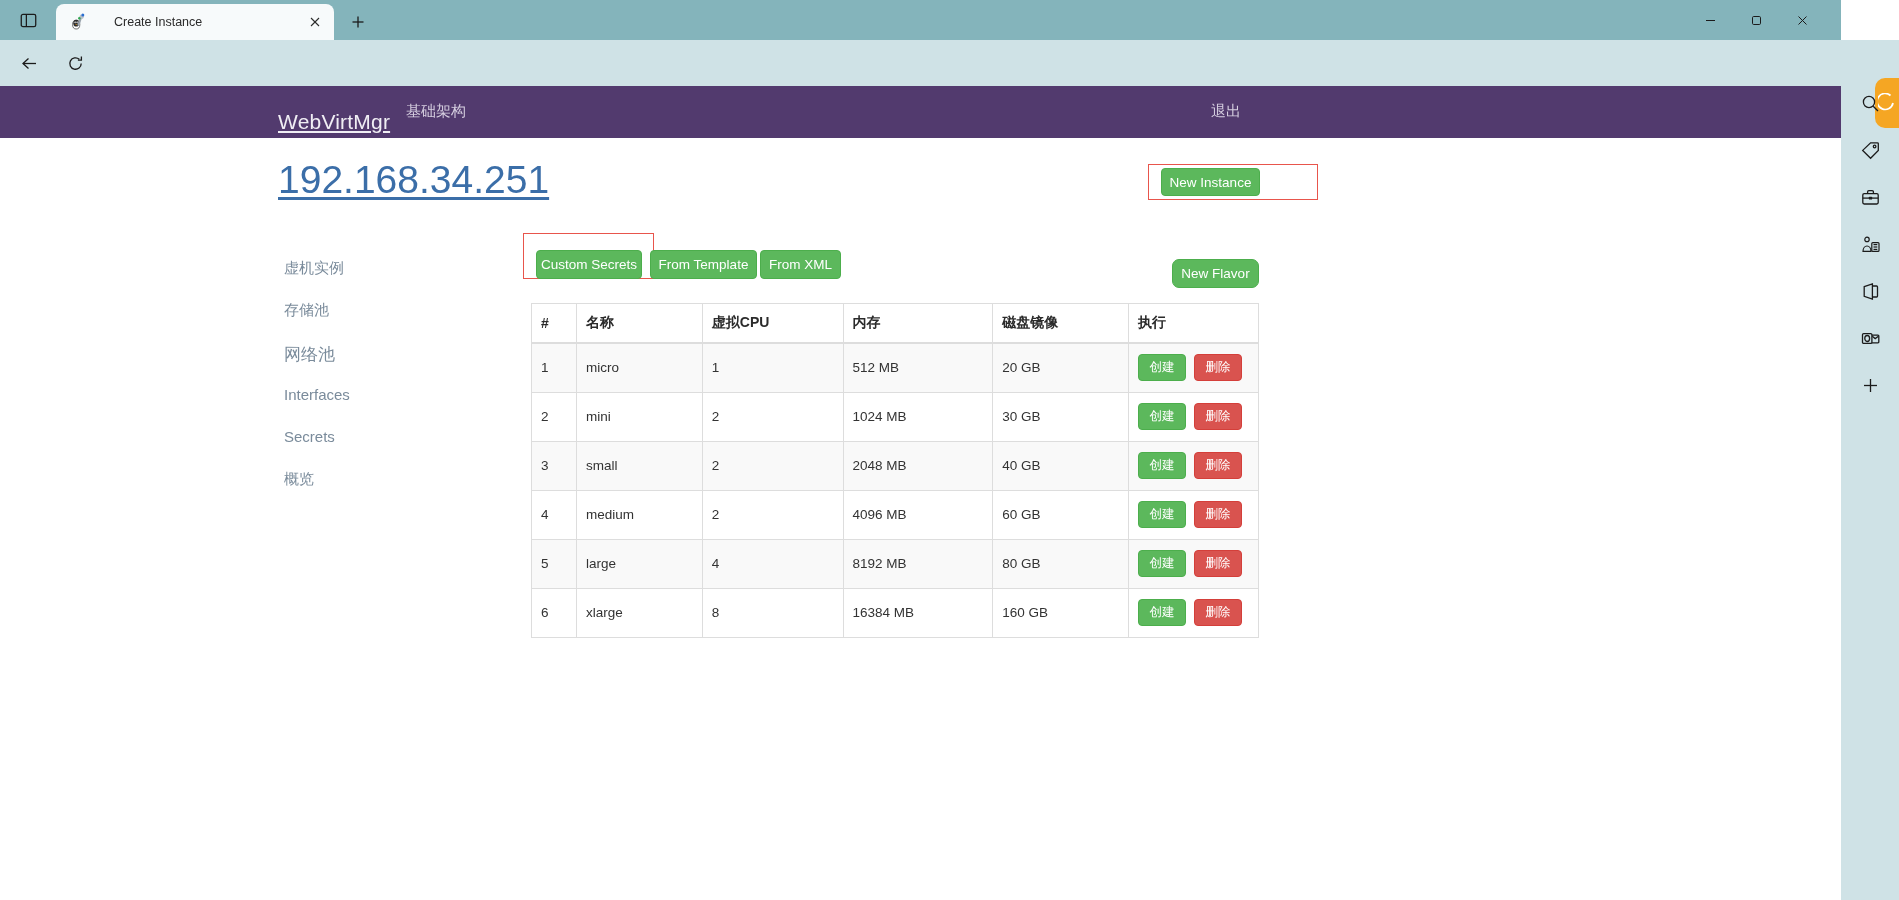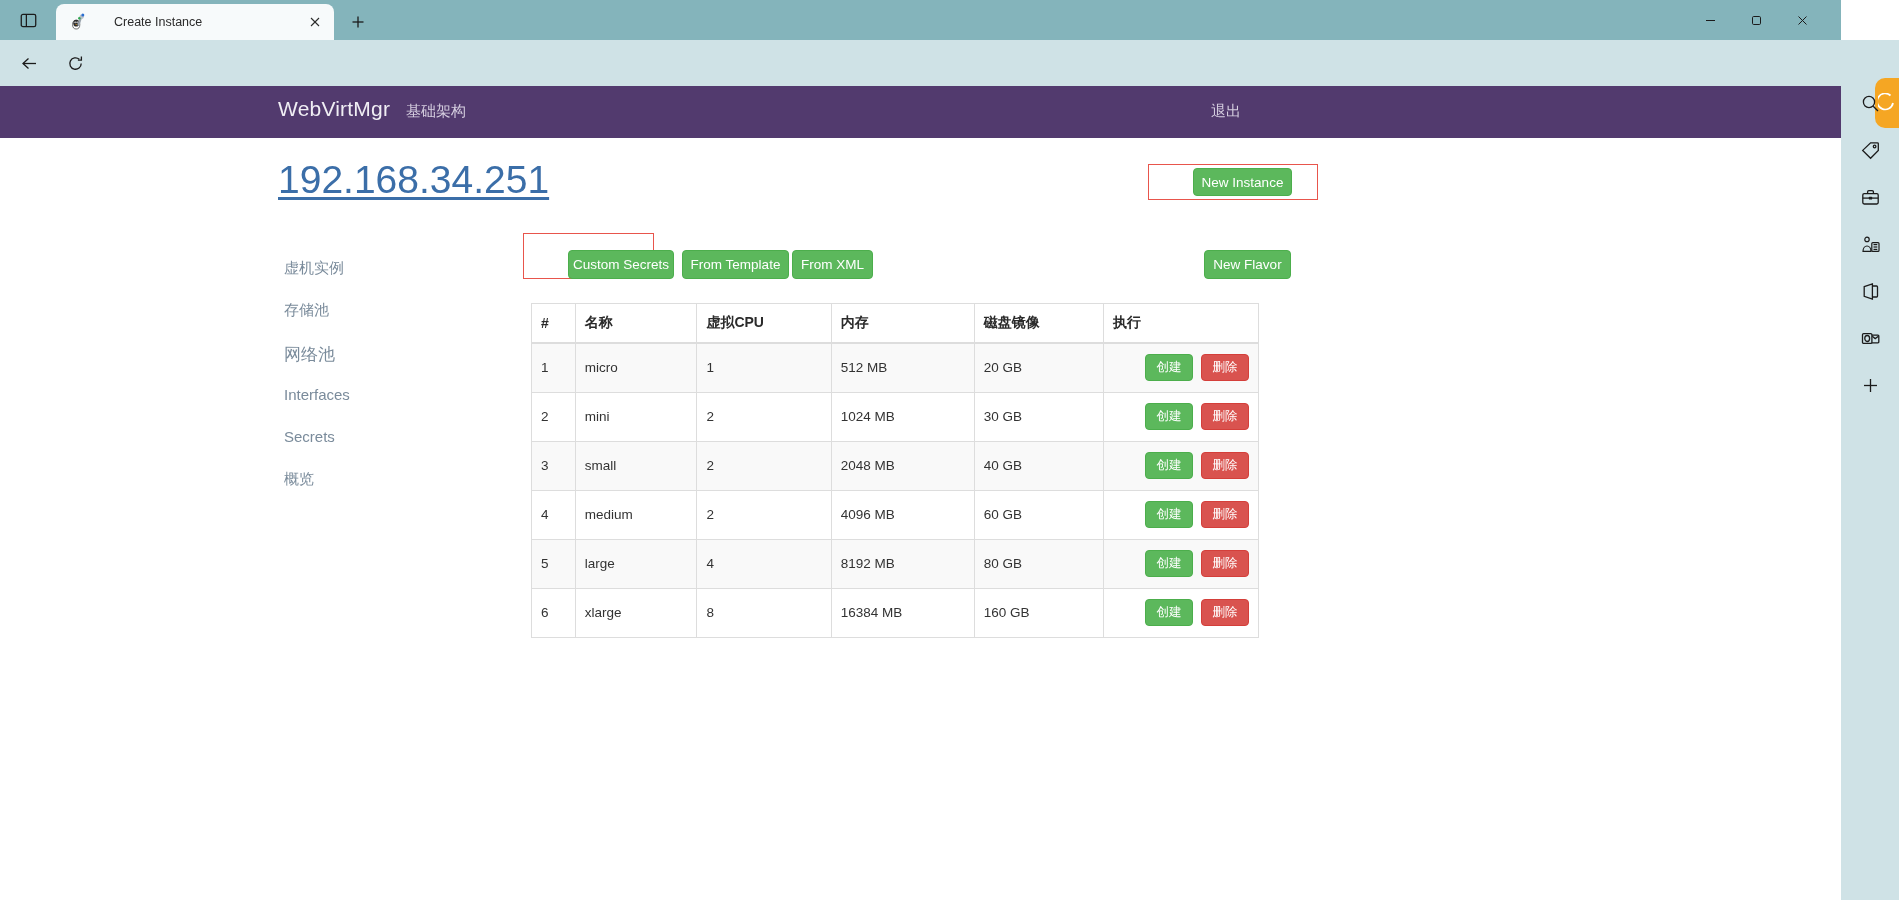--- a/index.html
+++ b/index.html
@@ -97,22 +97,22 @@
     width:14px; height:11px; border-radius:7px 7px 0 0; background:#7e7e7e;
   }
 
   
   .page { position:absolute; left:0; top:86px; width:1841px; height:814px; background:#ffffff; overflow:hidden; }
 
   .navbar-purple {
     position:absolute; left:0; top:0; width:1841px; height:52px; background:#523a6e;
   }
   .brand {
-    position:absolute; left:278px; top:11px;
-    font-size:21px; color:#f0eef4; letter-spacing:.2px;
+    position:absolute; left:278px; top:24px;
+    font-size:21px; color:#f0eef4; letter-spacing:.2px;text-decoration:underline;
   }
   .nav-item-infra {
     position:absolute; left:406px; top:16px;
     font-size:15px; color:#d6cfe0;
   }
   .nav-logout {
     position:absolute; left:1211px; top:16px;
     font-size:15px; color:#d6cfe0;
   }
 
@@ -126,29 +126,29 @@
   
   .hl-newinstance {
     position:absolute; left:1148px; top:78px; width:170px; height:36px;
     border:1.5px solid #e8554c; background:transparent;
   }
   .btn {
     display:inline-flex; align-items:center; justify-content:center;
     border-radius:4px; font-size:13.5px; color:#ffffff; white-space:nowrap;
     border:1px solid transparent;
   }
-  .btn-green { background:#5cb85c; border-color:#4cae4c;margin-left:32px; }
+  .btn-green { background:#5cb85c; border-color:#4cae4c; }
   .btn-red   { background:#d9534f; border-color:#d43f3a; }
 
   .btn-newinstance {
     position:absolute; left:1161px; top:82px; width:99px; height:28px;
   }
 
   .btn-newflavor {
-    position:absolute; left:1172px; top:164px; width:87px; height:29px;
+    position:absolute; left:1172px; top:173px; width:87px; height:29px;border-radius:7px;
   }
 
   
   .hl-custom {
     position:absolute; left:523px; top:147px; width:131px; height:46px;
     border:1.5px solid #e8554c;
   }
   .btn-custom   { position:absolute; left:536px; top:164px; width:106px; height:29px; }
   .btn-template { position:absolute; left:650px; top:164px; width:107px; height:29px; }
   .btn-fromxml  { position:absolute; left:760px; top:164px; width:81px;  height:29px; }

